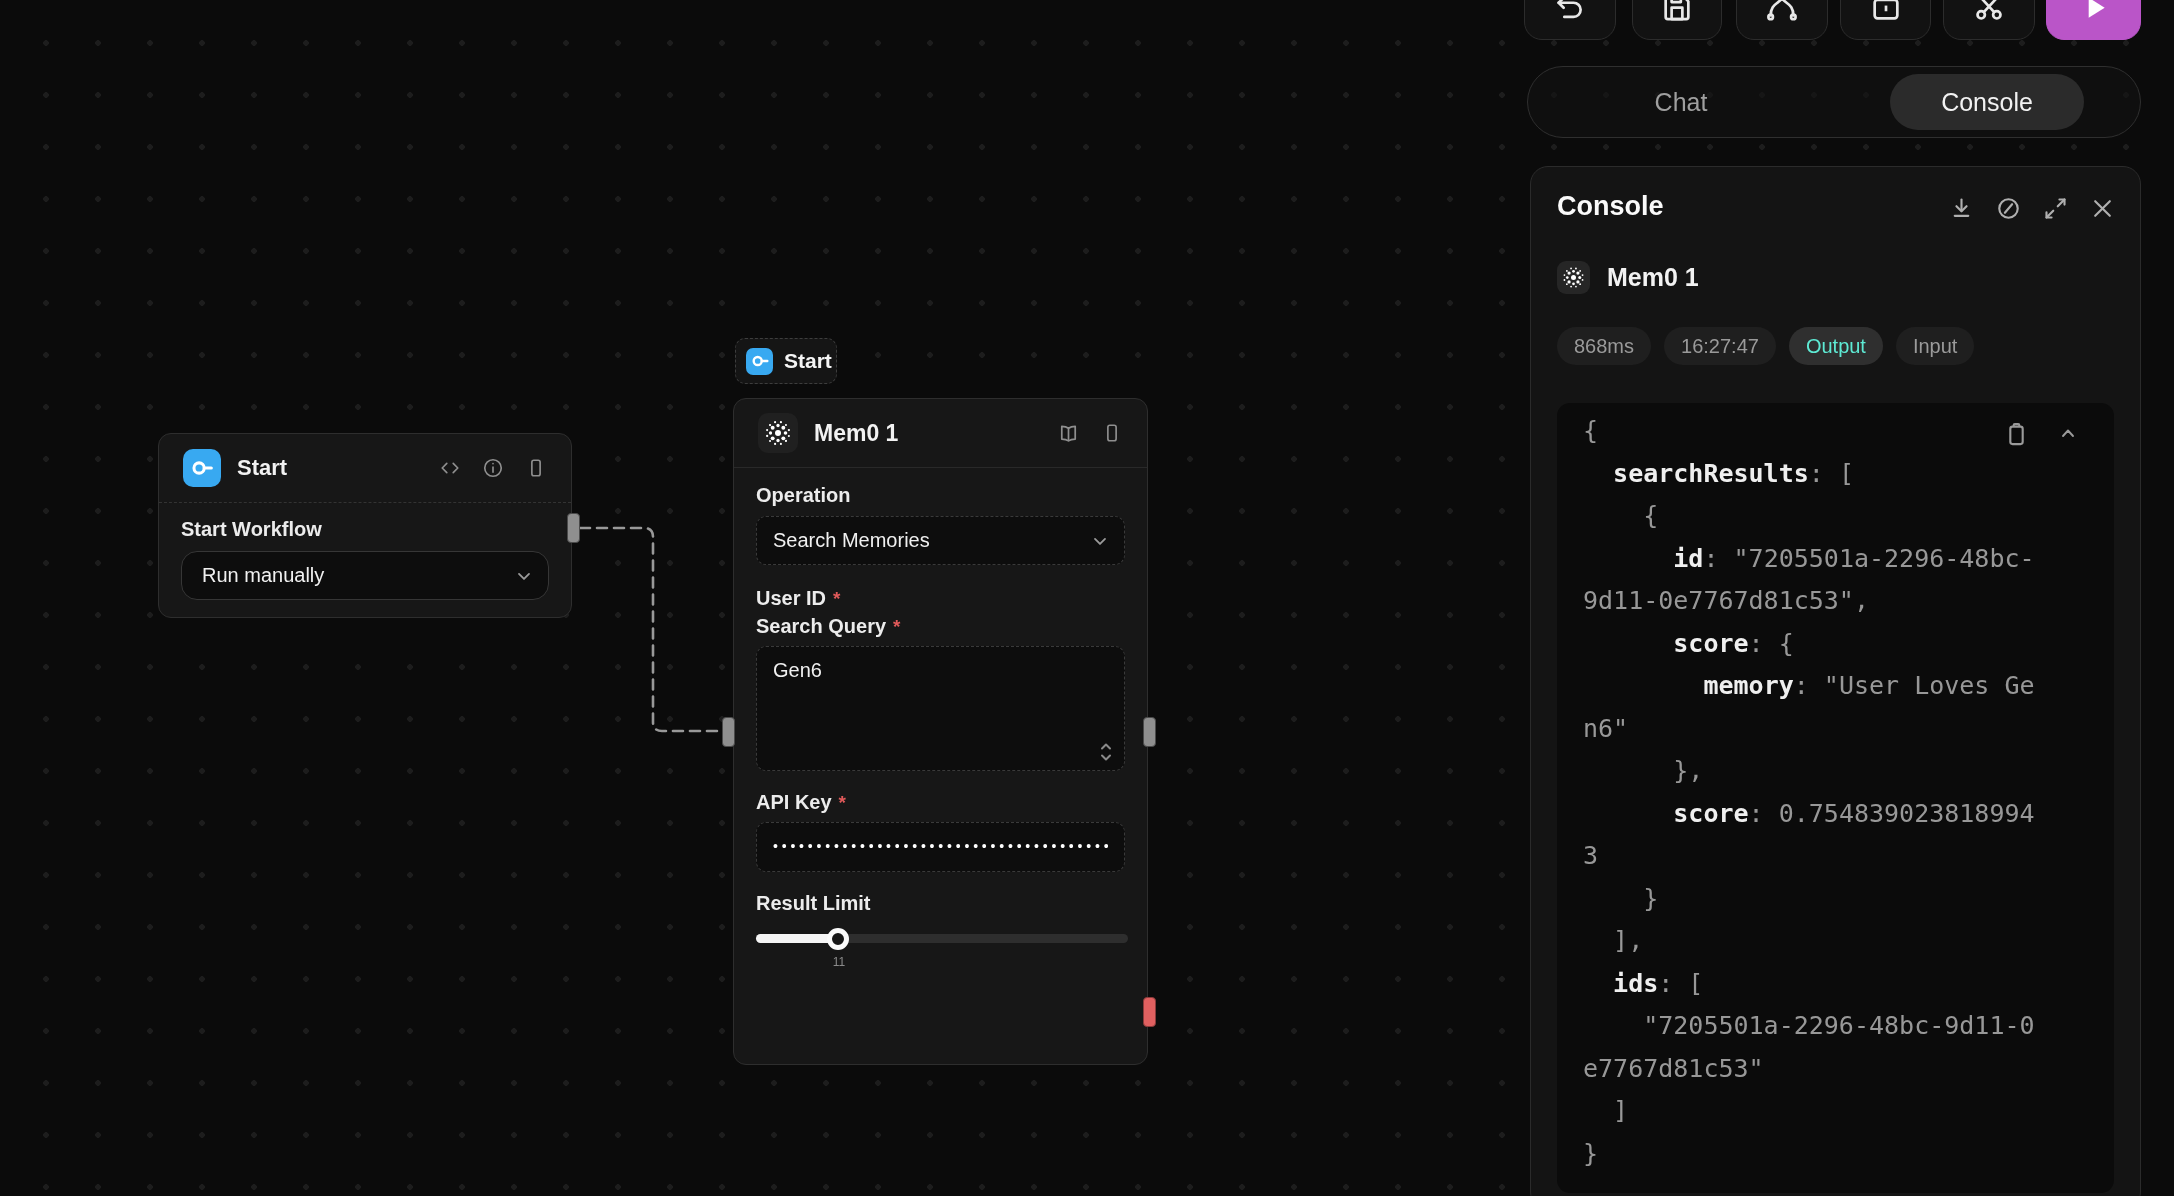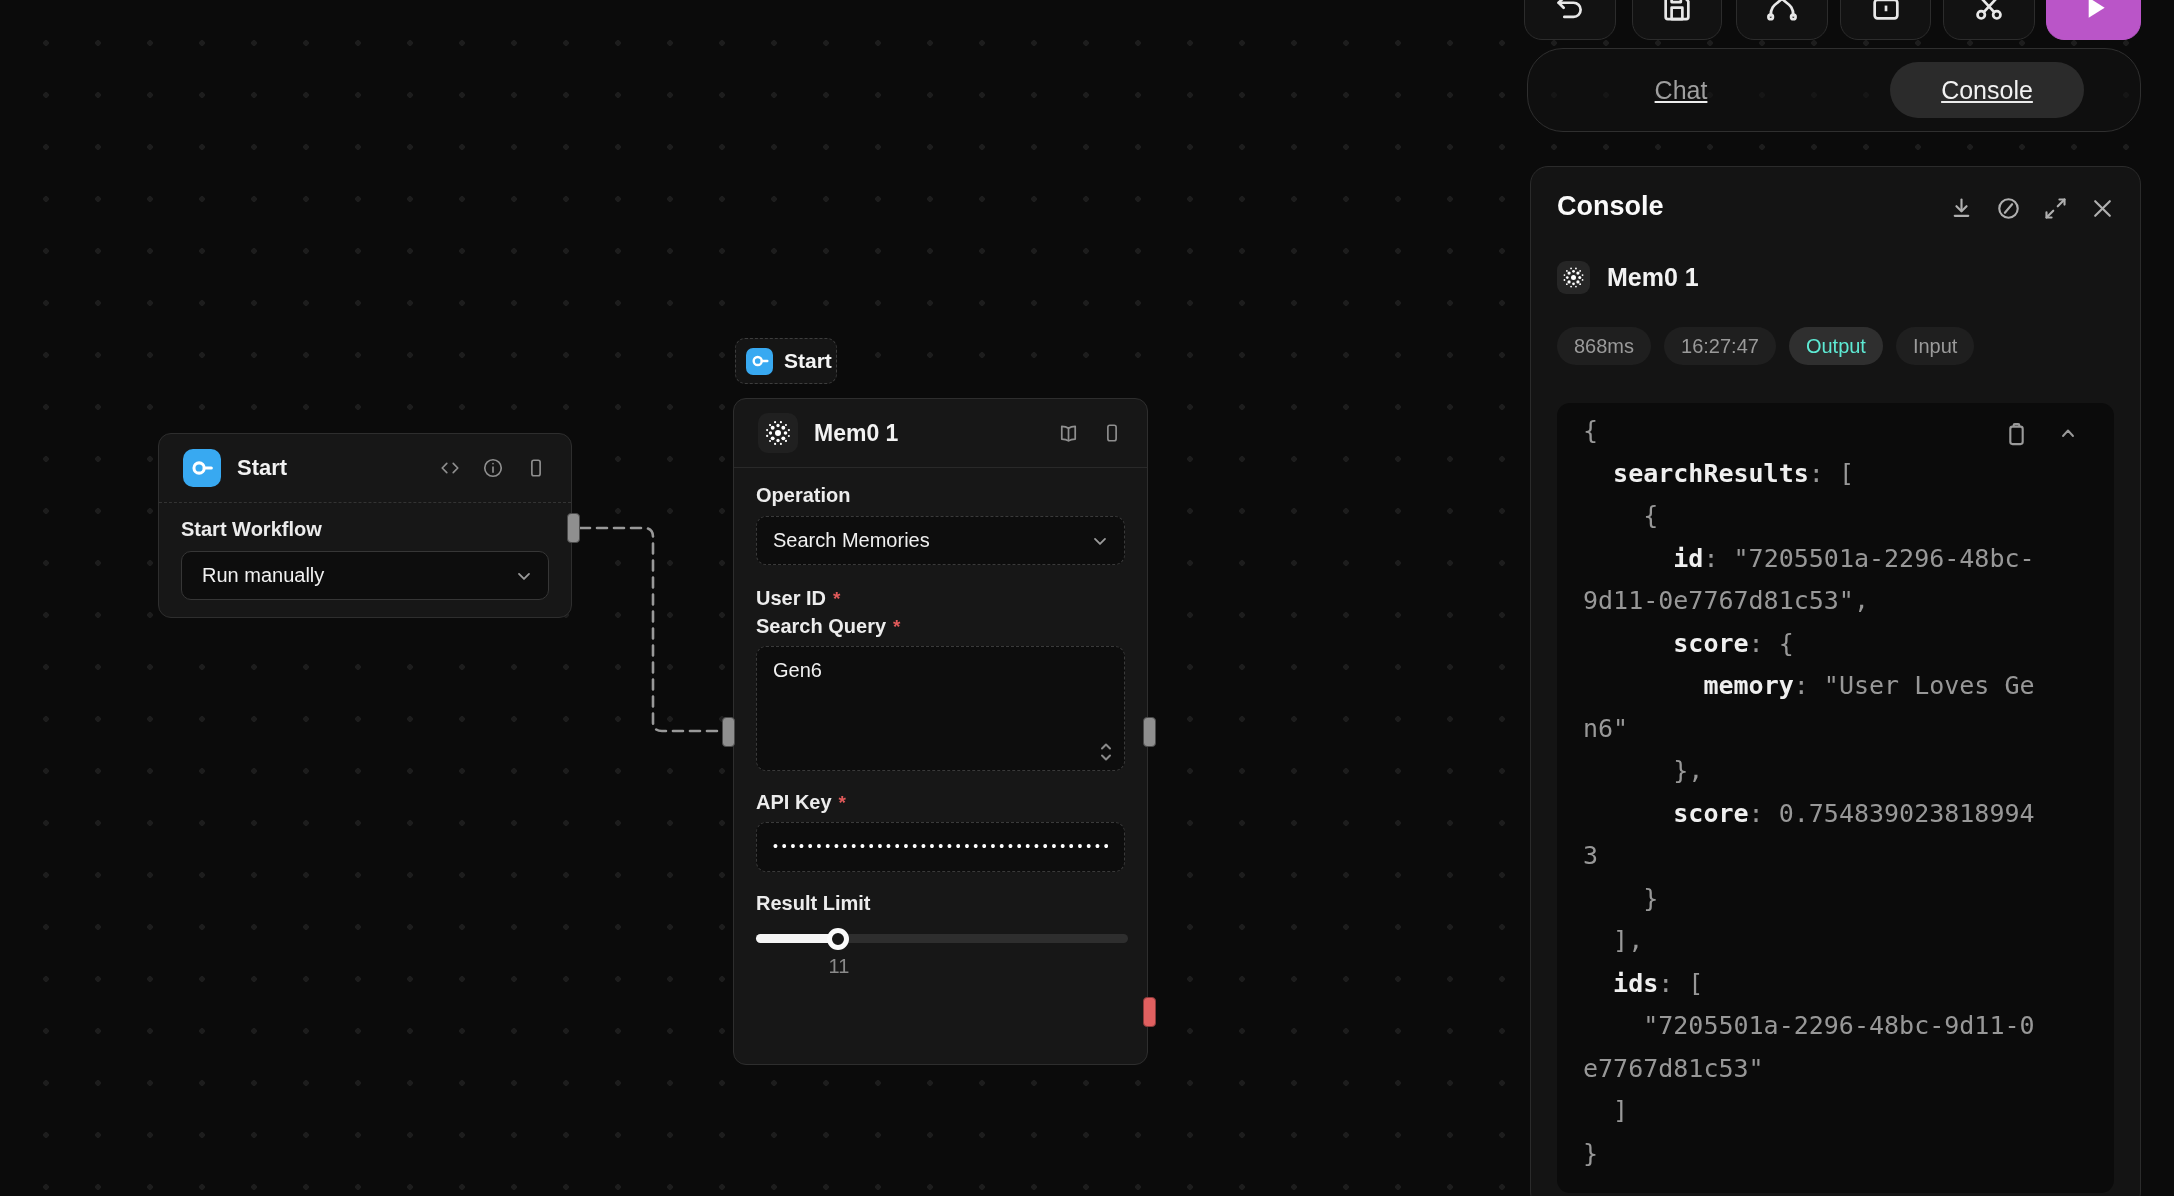--- a/index.html
+++ b/index.html
@@ -28,21 +28,21 @@
   .app-icon { border-radius:10px; display:flex; align-items:center; justify-content:center; flex:0 0 auto; }
   .blue-icon { background:#38a9f1; }
   .dark-icon { background:#202020; }
 
   .field-label { font-size:20px; font-weight:700; color:#ececec; display:flex; gap:7px; align-items:baseline; }
   .req-star { color:#e05a5a; font-size:19px; font-weight:700; }
   .fake-input, .fake-select, .fake-textarea {
     background:#0d0d0d; border:1.5px dashed #3a3a3a; border-radius:10px;
     font-size:20px; color:#f0f0f0; position:relative;
   }
-  .fake-select.solid { border-style:solid; border-color:#363636; }
+  .fake-select.solid { border-style:solid; border-color:#363636;border-radius:16px; }
   .sel-chevron { position:absolute; right:14px; top:50%; transform:translateY(-50%); stroke:#9a9a9a; fill:none; stroke-width:2.2; }
 
   
   #start-card { left:158px; top:433px; width:414px; height:185px; }
   #start-card .node-header { height:69px; border-bottom:1.5px dashed #333; }
   #start-card .body { padding:15px 22px 12px; }
   #start-card .fake-select { height:49px; line-height:46px; padding:0 20px; margin-top:10px; }
 
   
   #start-chip {
@@ -63,41 +63,41 @@
   .resize-glyph { position:absolute; right:10px; bottom:8px; stroke:#8a8a8a; fill:none; stroke-width:2; }
   .pw-dots { display:block; overflow:hidden; white-space:nowrap; font-size:14px; letter-spacing:3.8px; color:#ffffff; line-height:47px; }
 
   .slider-wrap { margin-top:14px; position:relative; height:60px; }
   .slider-track { position:absolute; left:0; top:5px; width:372px; height:9px; border-radius:5px; background:#2e2e2e; }
   .slider-fill { position:absolute; left:0; top:0; height:9px; width:82px; border-radius:5px; background:#f5f5f5; }
   .slider-thumb {
     position:absolute; left:71px; top:-6px; width:22px; height:22px; border-radius:50%;
     background:#161616; border:5.5px solid #fafafa;
   }
-  .slider-value { position:absolute; left:68px; top:26px; width:30px; text-align:center; font-size:20px; color:#8a8a8a; }
+  .slider-value { position:absolute; left:68px; top:26px; width:30px; text-align:center; font-size:12px; color:#8a8a8a; }
 
   
   .handle { position:absolute; width:13px; height:30px; border-radius:4px; background:#8f8f8f; border:1px solid #4a4a4a; }
   .handle.red { background:#e06060; border-color:#8a3a3a; }
 
   
   .tbtn {
     position:absolute; top:-32px; height:72px; border-radius:18px;
     background:#121212; border:1.5px solid #2c2c2c;
     display:flex; align-items:center; justify-content:center;
   }
   .tbtn svg { stroke:#e8e8e8; fill:none; stroke-width:1.9; margin-top:6px; }
   .tbtn.run { background:#ba55c8; border-color:#ba55c8; }
   .tbtn.run svg { stroke:none; }
 
   
   #tab-bar {
-    position:absolute; left:1527px; top:48px; width:614px; height:84px;
+    position:absolute; left:1527px; top:66px; width:614px; height:72px;
     border:1.5px solid #2f2f2f; border-radius:36px; background:rgba(18,18,18,.65);
-    display:flex; align-items:center;text-decoration:underline;
+    display:flex; align-items:center;
   }
   .tab-cell { flex:1 1 0; display:flex; align-items:center; justify-content:center; height:100%; }
   .tab-plain { font-size:25px; color:#9f9f9f; font-weight:500; cursor:default; }
   .tab-active-pill {
     width:194px; height:56px; border-radius:28px; background:#2b2b2b;
     display:flex; align-items:center; justify-content:center;
     font-size:25px; color:#f2f2f2; font-weight:500;
   }
 
   

